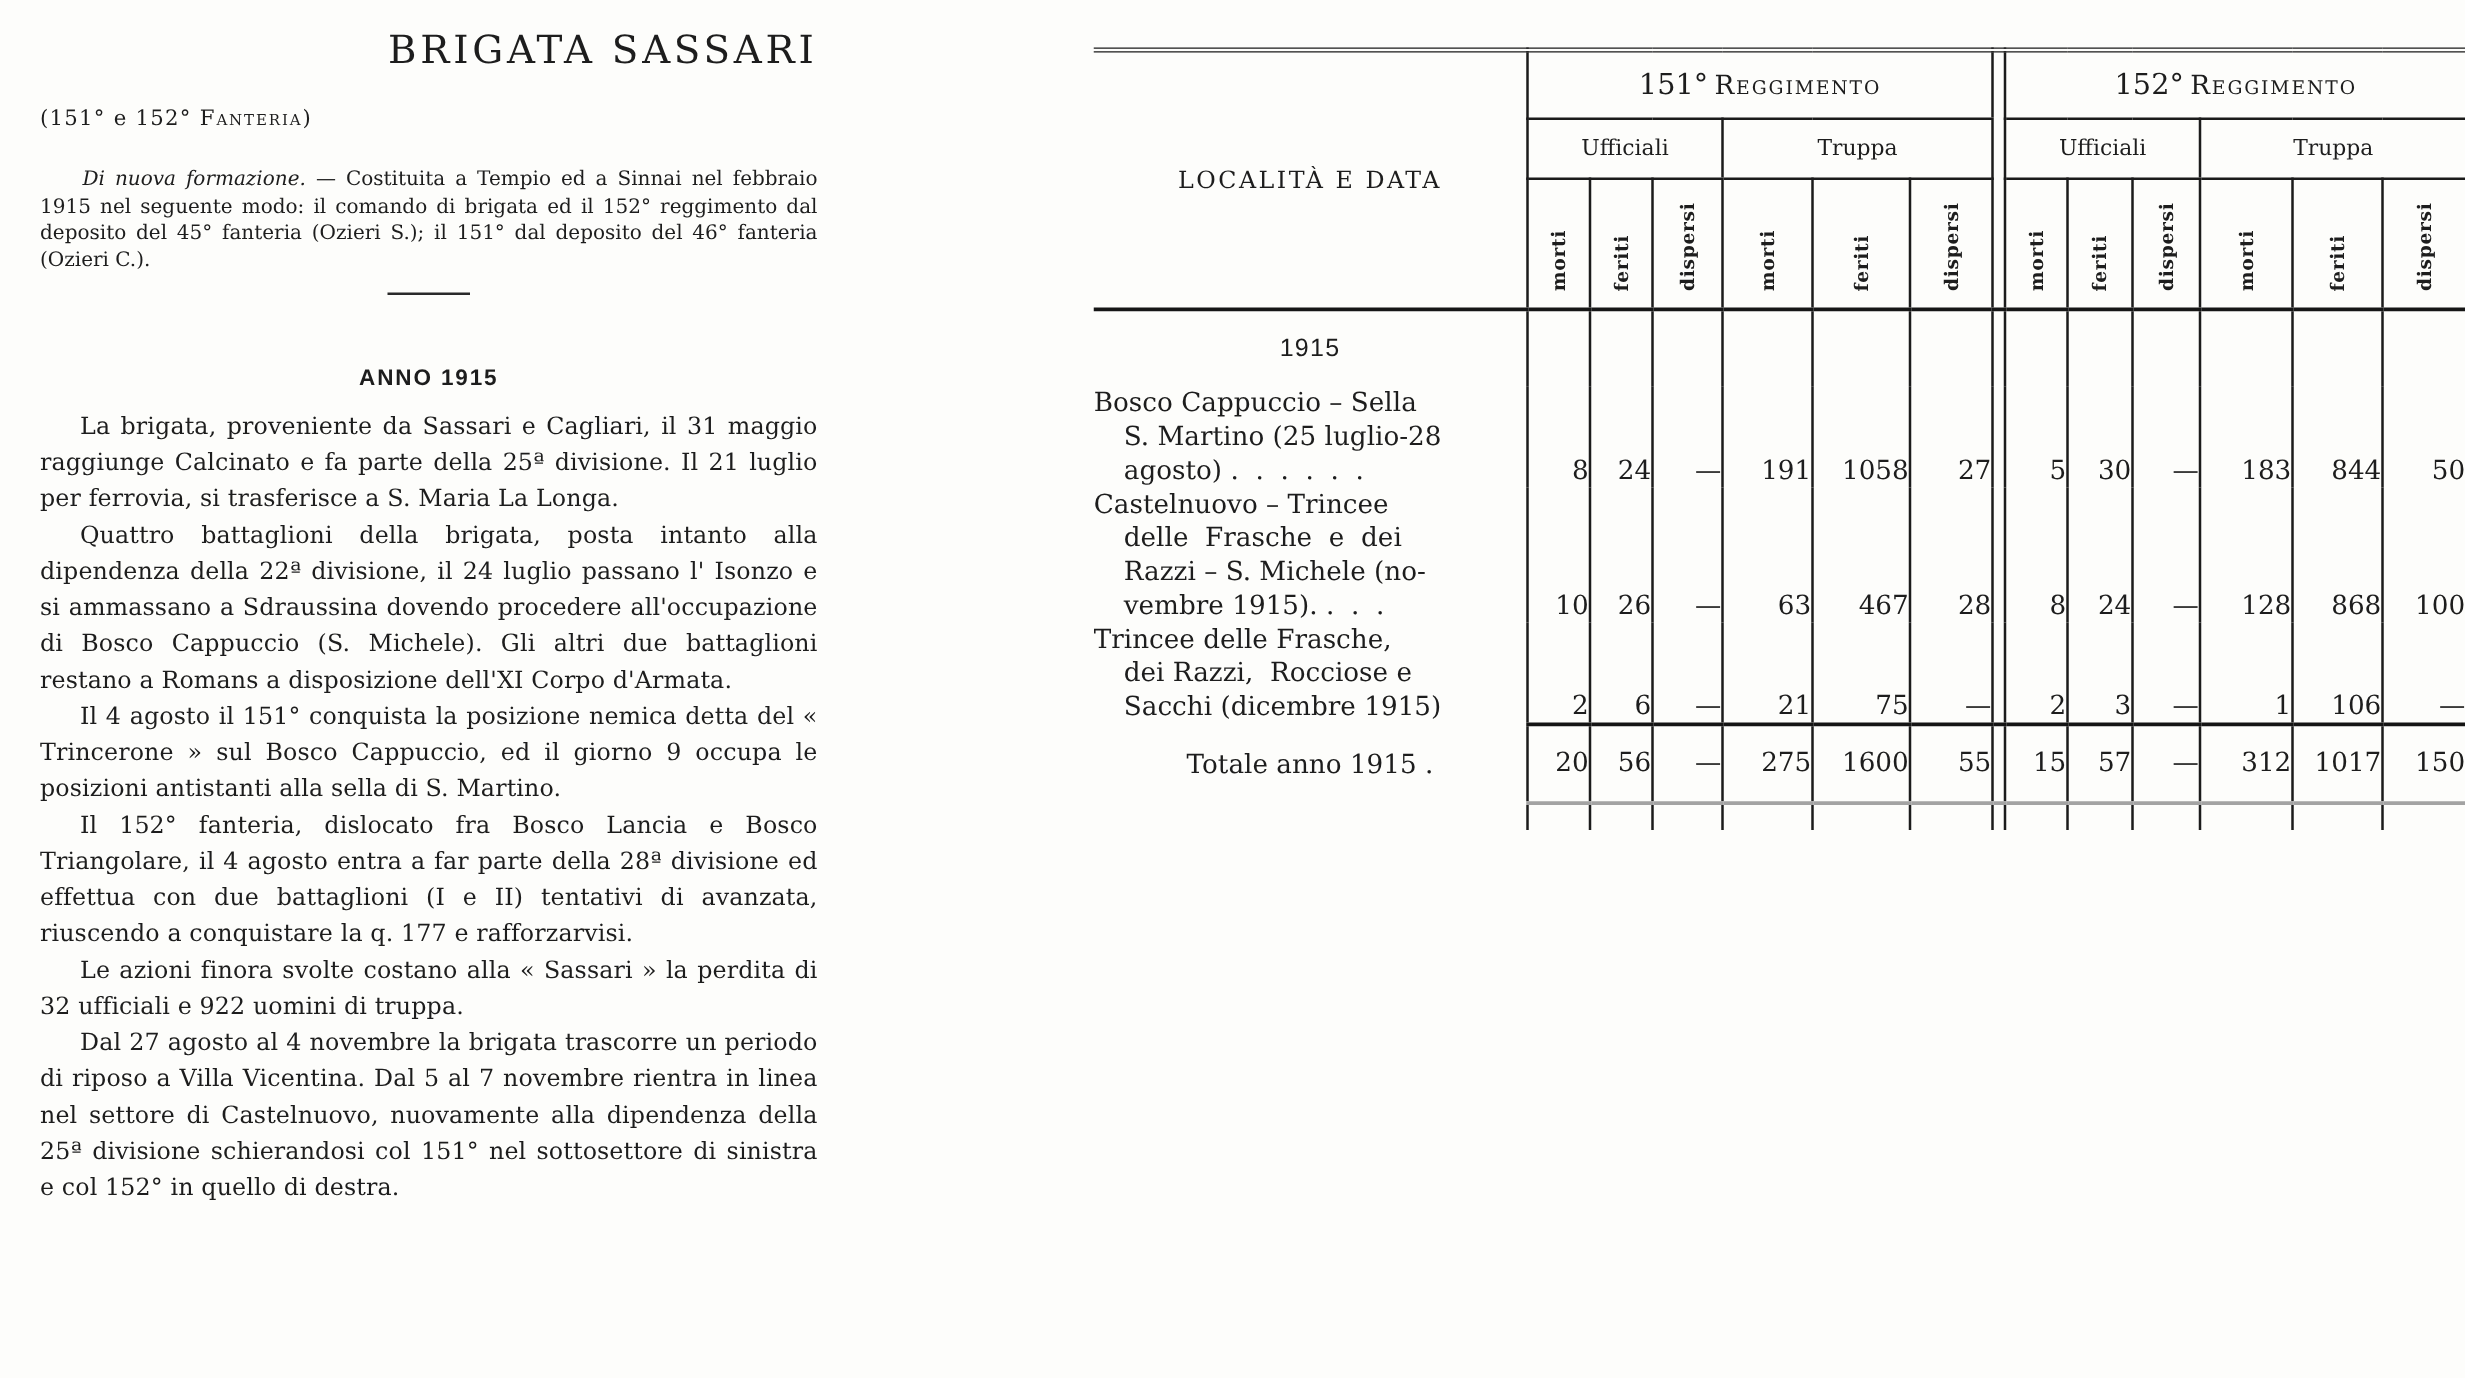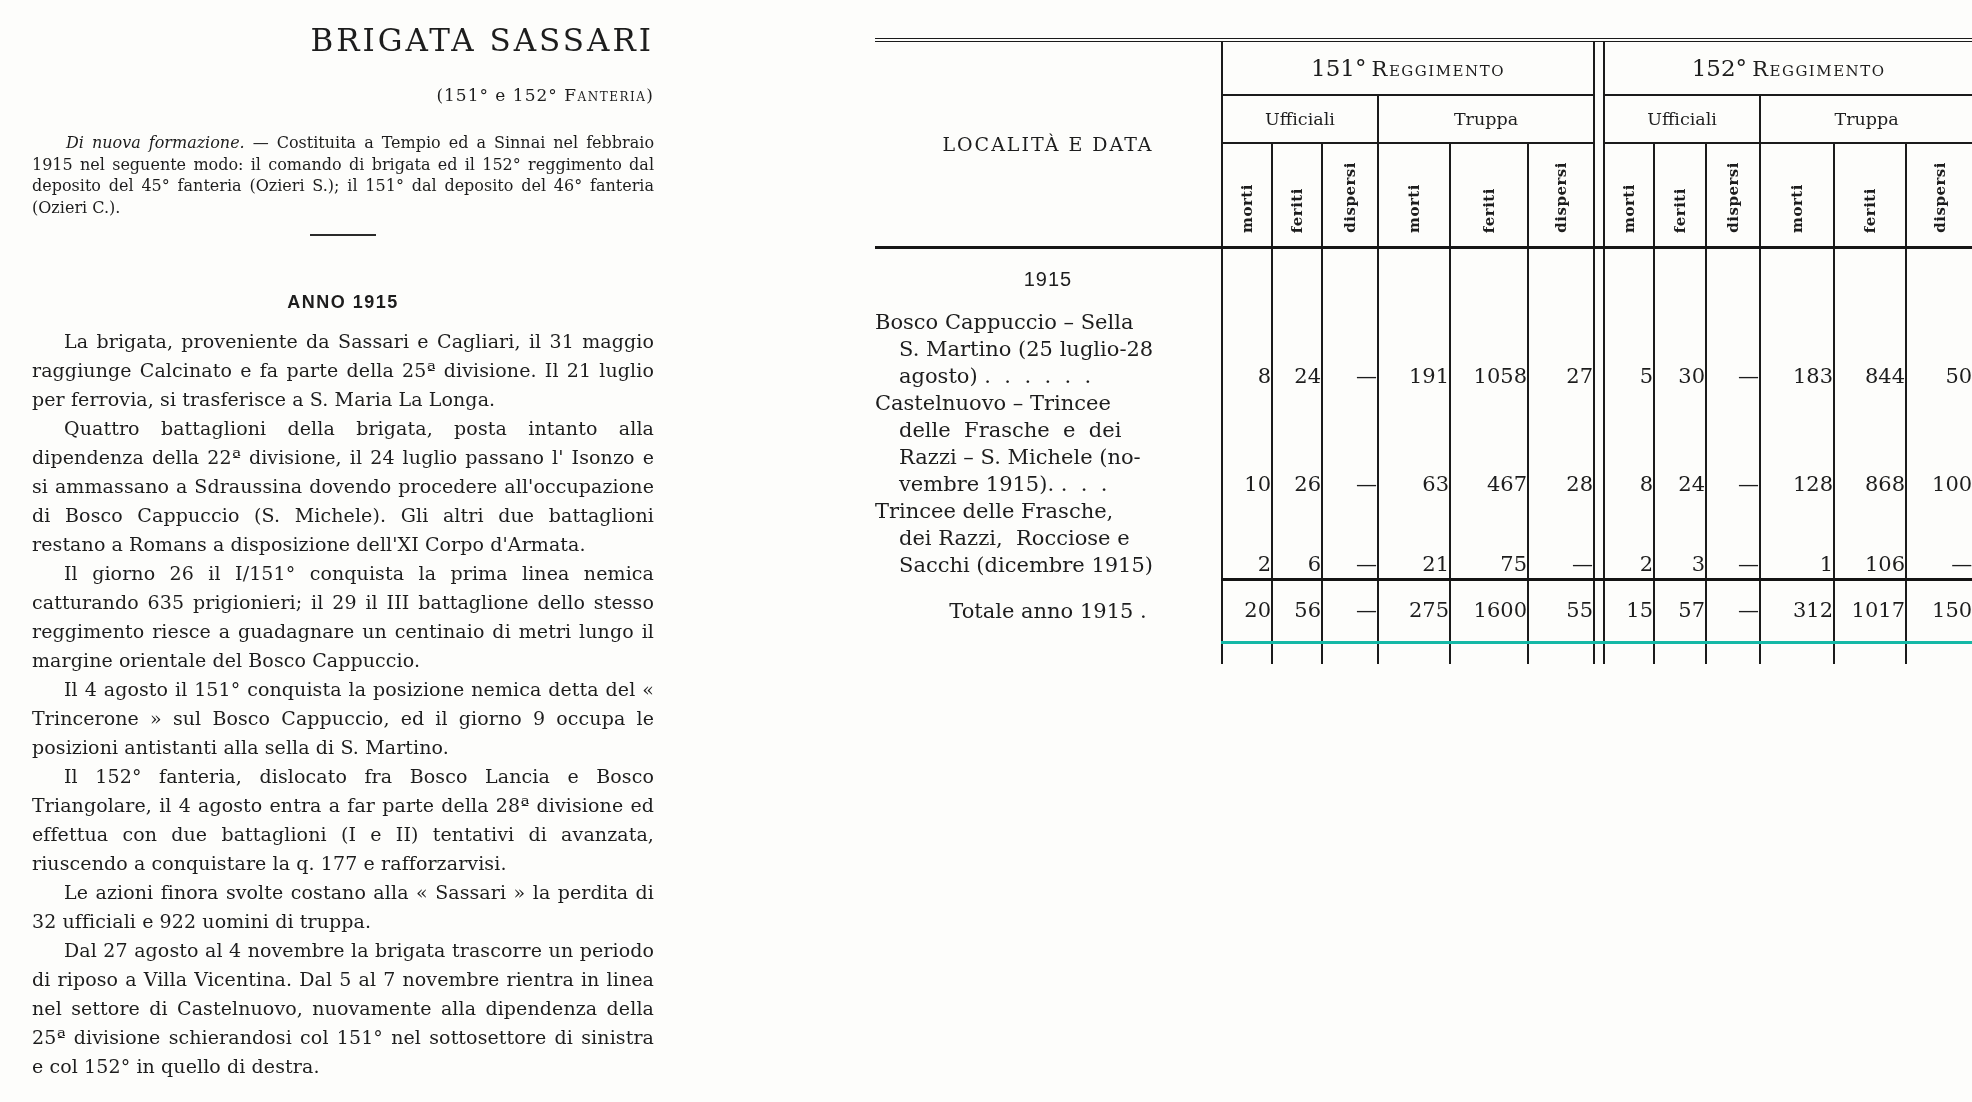--- a/index.html
+++ b/index.html
@@ -5,21 +5,21 @@
   html,body{margin:0;padding:0}
   body{
     width:1972px;height:1102px;position:relative;overflow:hidden;
     background:#fdfdfb;color:#1d1d1d;
     font-family:"DejaVu Serif", serif;
   }
 
   
   .left-page{position:absolute;left:32px;top:14px;width:622px}
   .doc-title{margin:8px 0 0;text-align:right;font-size:31px;font-weight:400;letter-spacing:3px}
-  .doc-subtitle{margin:27px 0 0;text-align:right;font-size:17px;letter-spacing:1px}
+  .doc-subtitle{margin:27px 0 0;text-align:left;font-size:17px;letter-spacing:1px}
   .sc{font-variant:small-caps;letter-spacing:1.5px}
   .note{margin:27px 0 0;font-size:16px;line-height:21.5px;text-align:justify;text-indent:34px}
   .note .lead{font-style:italic}
   .small-rule{width:66px;border:0;border-top:2px solid #2a2a2a;margin:16px auto 0}
   .anno{margin:56px 0 0;text-align:center;font-family:"Liberation Sans",sans-serif;
         font-weight:700;font-size:18px;letter-spacing:1.5px}
   .paras{margin-top:14px}
   .paras p{margin:0;font-size:19px;line-height:29px;text-align:justify;text-indent:32px;letter-spacing:.1px}
 
   
@@ -47,40 +47,39 @@
        padding:8px 4px 12px 2px}
   .loc-line{display:block;white-space:pre}
   .loc-line.cont{padding-left:24px}
   .year-cell{text-align:center;font-family:"Liberation Sans",sans-serif;font-weight:700;
              font-size:20px;letter-spacing:1px;vertical-align:middle}
   .year-row td{height:60px}
   .num{text-align:right;vertical-align:bottom;font-size:21px;line-height:27px;padding:0 8px 12px 0}
 
   .total-row td{height:60px}
   .total-row .num{vertical-align:middle;padding-bottom:0}
-  .total-row .num,.total-row .div-cell{border-top:3px solid #141414;border-bottom:3px solid #14b8a6}
+  .total-row .num,.total-row .div-cell{border-top:3px solid #141414;border-bottom:3px solid #a3a3a3}
   .loc-total{border-right:2px solid #1b1b1b;text-align:center;font-size:21px;vertical-align:middle}
   .tail-row td{height:20px}
 </style>
 </head>
 <body>
 
 <div class="left-page">
   <h1 class="doc-title">BRIGATA SASSARI</h1>
   <p class="doc-subtitle"><span>(151° e 152° </span><span class="sc">Fanteria</span><span>)</span></p>
 
   <p class="note"><span class="lead">Di nuova formazione.</span><span> — Costituita a Tempio ed a Sinnai nel febbraio 1915 nel seguente modo: il comando di brigata ed il 152° reggimento dal deposito del 45° fanteria (Ozieri S.); il 151° dal deposito del 46° fanteria (Ozieri C.).</span></p>
   <hr class="small-rule">
 
   <h2 class="anno">ANNO 1915</h2>
 
   <div class="paras">
     <p>La brigata, proveniente da Sassari e Cagliari, il 31 maggio raggiunge Calcinato e fa parte della 25ª divisione. Il 21 luglio per ferrovia, si trasferisce a S. Maria La Longa.</p>
     <p>Quattro battaglioni della brigata, posta intanto alla dipendenza della 22ª divisione, il 24 luglio passano l' Isonzo e si ammassano a Sdraussina dovendo procedere all'occupazione di Bosco Cappuccio (S. Michele). Gli altri due battaglioni restano a Romans a disposizione dell'XI Corpo d'Armata.</p>
-    <p>Il giorno 26 il I/151° conquista la prima linea nemica catturando 635 prigionieri; il 29 il III battaglione dello stesso reggimento riesce a guadagnare un centinaio di metri lungo il margine orientale del Bosco Cappuccio.</p>
     <p>Il 4 agosto il 151° conquista la posizione nemica detta del « Trincerone » sul Bosco Cappuccio, ed il giorno 9 occupa le posizioni antistanti alla sella di S. Martino.</p>
     <p>Il 152° fanteria, dislocato fra Bosco Lancia e Bosco Triangolare, il 4 agosto entra a far parte della 28ª divisione ed effettua con due battaglioni (I e II) tentativi di avanzata, riuscendo a conquistare la q. 177 e rafforzarvisi.</p>
     <p>Le azioni finora svolte costano alla « Sassari » la perdita di 32 ufficiali e 922 uomini di truppa.</p>
     <p>Dal 27 agosto al 4 novembre la brigata trascorre un periodo di riposo a Villa Vicentina. Dal 5 al 7 novembre rientra in linea nel settore di Castelnuovo, nuovamente alla dipendenza della 25ª divisione schierandosi col 151° nel sottosettore di sinistra e col 152° in quello di destra.</p>
   </div>
 </div>
 
 <div class="right-page">
 
   <table class="losses">

